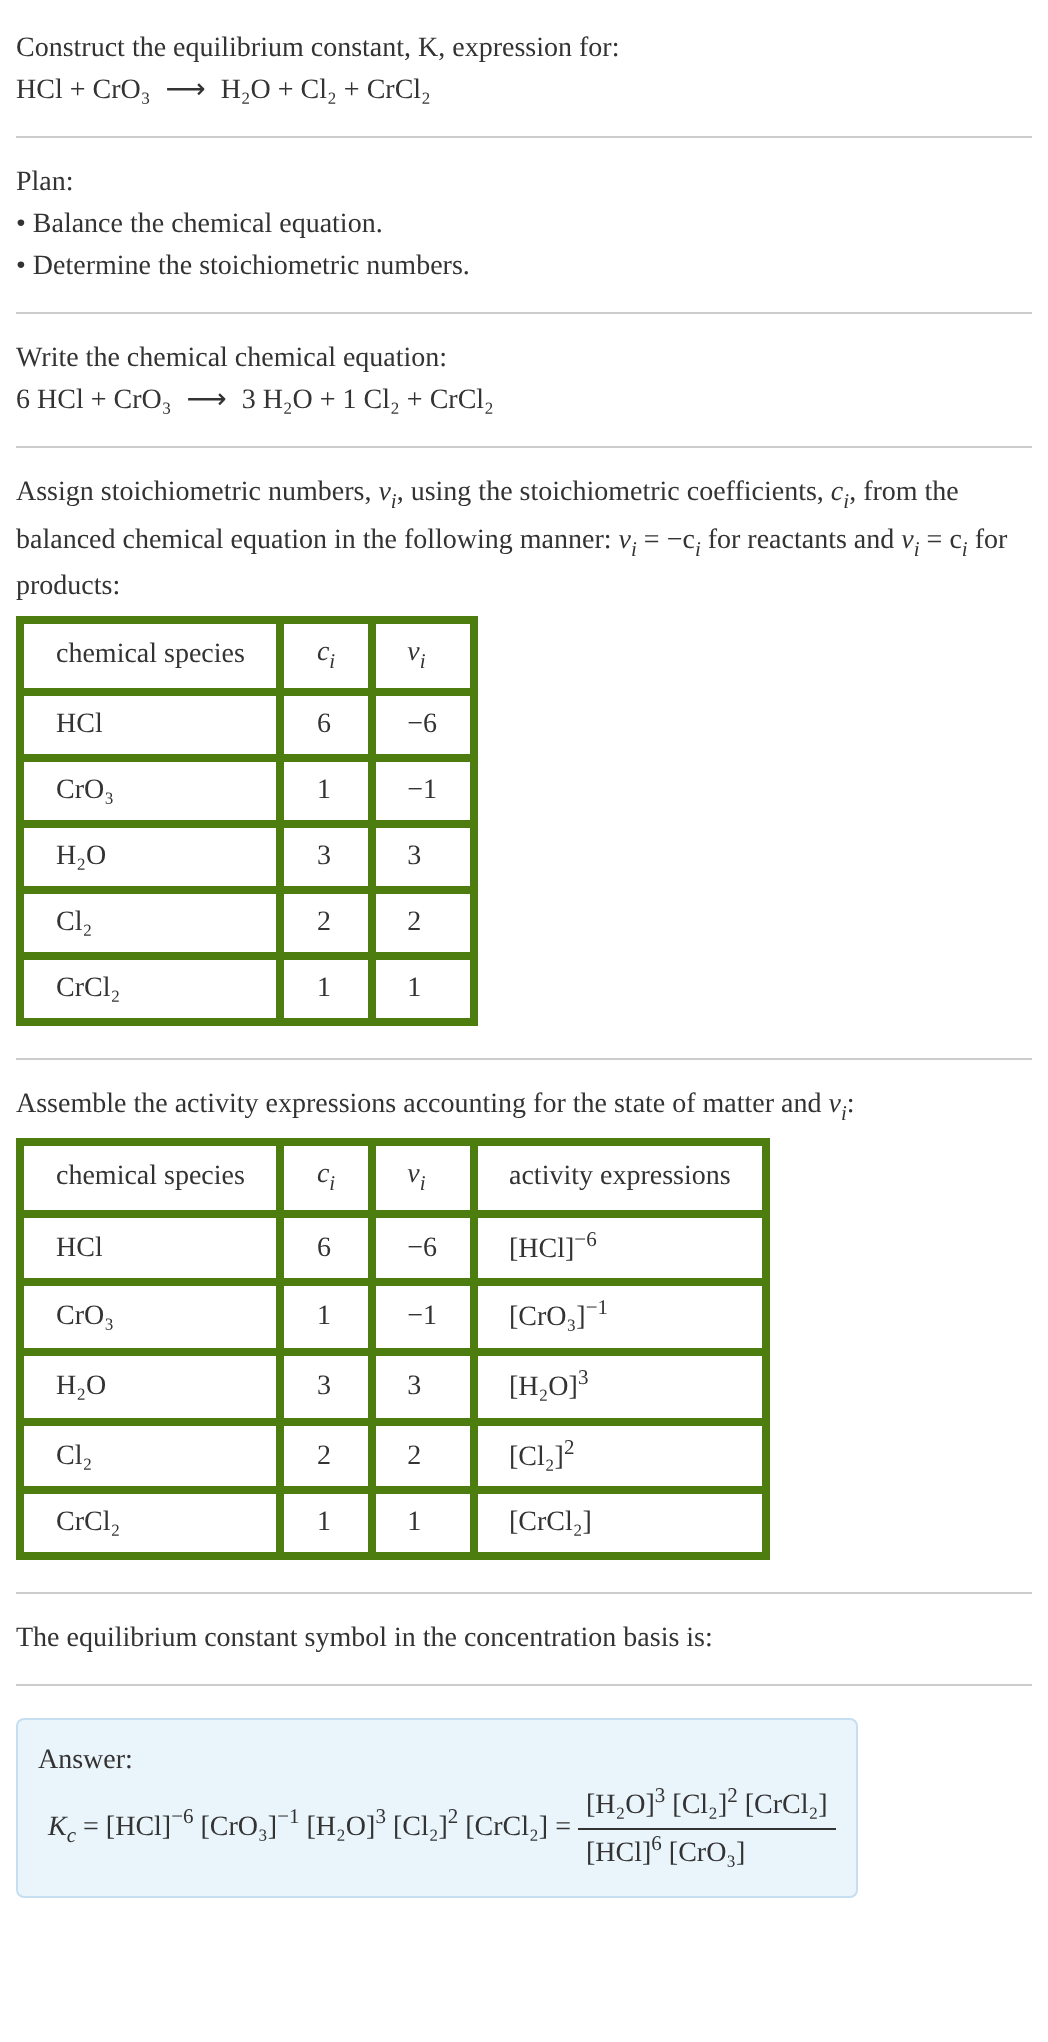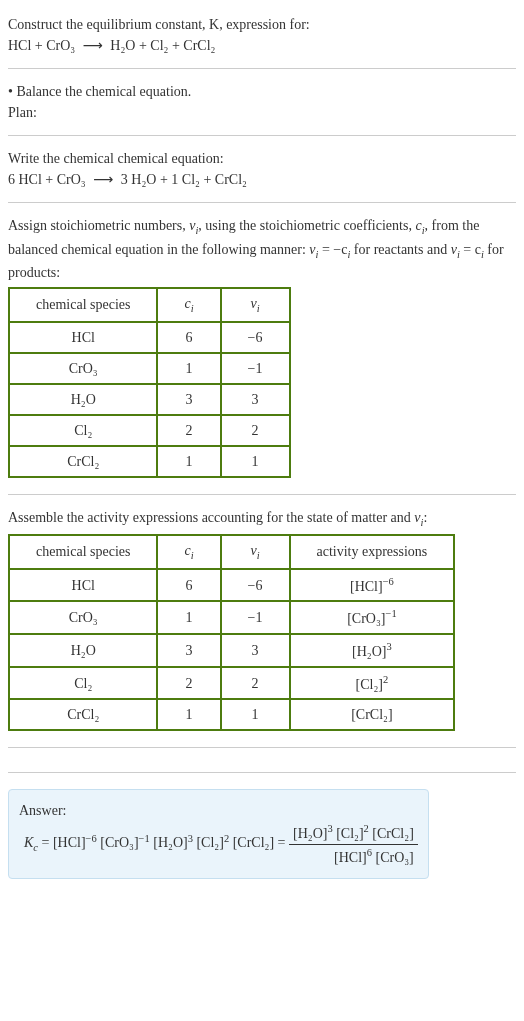--- a/index.html
+++ b/index.html
@@ -18,23 +18,23 @@
     hr {
       border: none;
       border-top: 1px solid #ccc;
       margin: 6px 0;
     }
     table {
       border-collapse: collapse;
       margin: 4px 0;
     }
     td, th {
-      border: 2px solid #4d7c0f;
-      padding: 4px 26px;
-      text-align: center;
+      border: 4px solid #4d7c0f;
+      padding: 4px 16px;
+      text-align: left;
       font-weight: normal;
     }
     .sub {
       font-size: 0.75em;
       vertical-align: sub;
     }
     .sup {
       font-size: 0.75em;
       vertical-align: super;
     }
@@ -45,21 +45,21 @@
       background-color: #eaf4fb;
       border: 1px solid #c5dff0;
       border-radius: 4px;
       padding: 10px;
       display: inline-block;
       margin-top: 4px;
     }
     .frac {
       display: inline-block;
       vertical-align: middle;
-      text-align: right;
+      text-align: left;
     }
     .frac .num {
       display: block;
       border-bottom: 1px solid #333;
       padding: 0 4px;
     }
     .frac .den {
       display: block;
       padding: 0 4px;
     }
@@ -81,22 +81,23 @@
   <div>
     <span>HCl + CrO₃</span>
     <span class="arrow">⟶</span>
     <span>H₂O + Cl₂ + CrCl₂</span>
   </div>
 </div>
 
 <hr>
 
 <div class="section">
+  <div>Plan:</div>
   <div>• <span>Balance the chemical equation.</span></div>
-  <div>Plan:</div>
+  <div>• <span>Determine the stoichiometric numbers.</span></div>
 </div>
 
 <hr>
 
 <div class="section">
   <div>Write the chemical chemical equation:</div>
   <div>
     <span>6 HCl + CrO₃</span>
     <span class="arrow">⟶</span>
     <span>3 H₂O + 1 Cl₂ + CrCl₂</span>
@@ -189,20 +190,21 @@
           <td>1</td>
           <td><span>[CrCl₂]</span></td>
         </tr>
   </tbody>
     </table>
 </div>
 
 <hr>
 
 <div class="section">
+  <div>The equilibrium constant symbol in the concentration basis is:</div>
 </div>
 
 <hr>
 
 <div class="section">
   <div class="answer-box">
     <div>Answer:</div>
     <div class="indent">
       <span class="italic">K</span><span class="sub italic">c</span><span> = </span><span>[HCl]</span><span class="sup">−6</span><span> [CrO₃]</span><span class="sup">−1</span><span> [H₂O]</span><span class="sup">3</span><span> [Cl₂]</span><span class="sup">2</span><span> [CrCl₂]</span><span> = </span><span class="frac"><span class="num"><span>[H₂O]</span><span class="sup">3</span><span> [Cl₂]</span><span class="sup">2</span><span> [CrCl₂]</span></span><span class="den"><span>[HCl]</span><span class="sup">6</span><span> [CrO₃]</span></span></span>
     </div>

